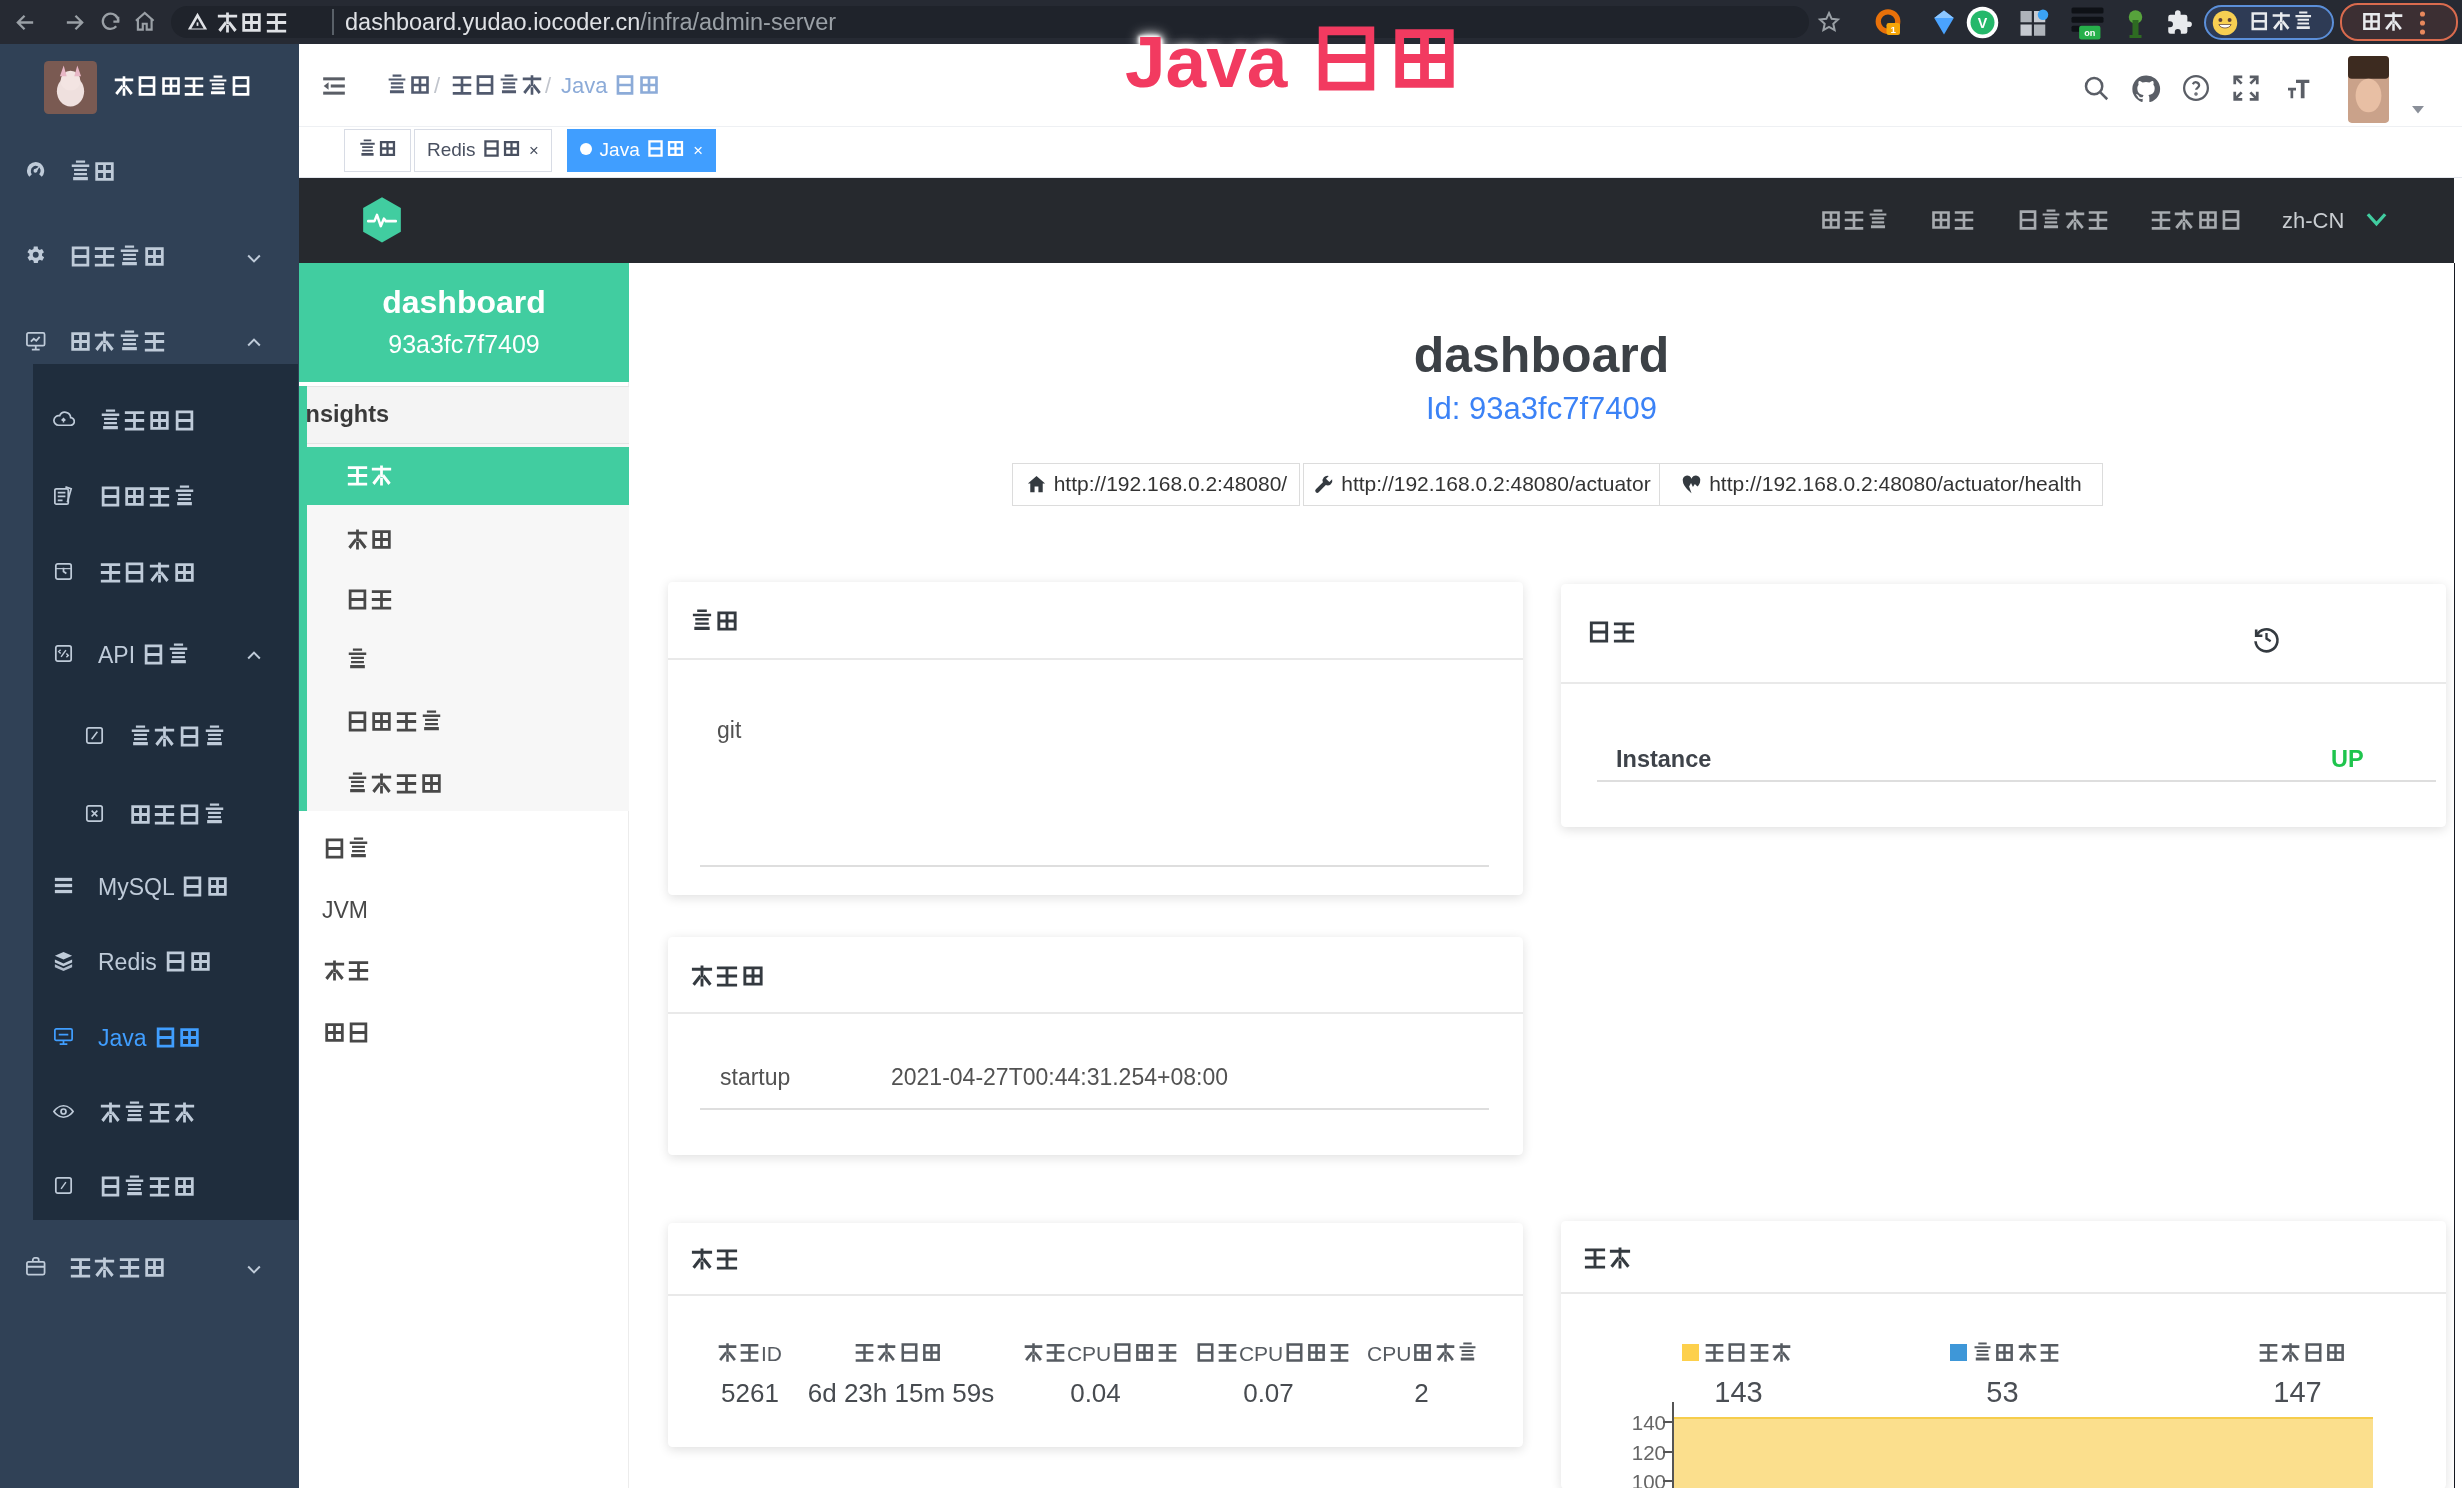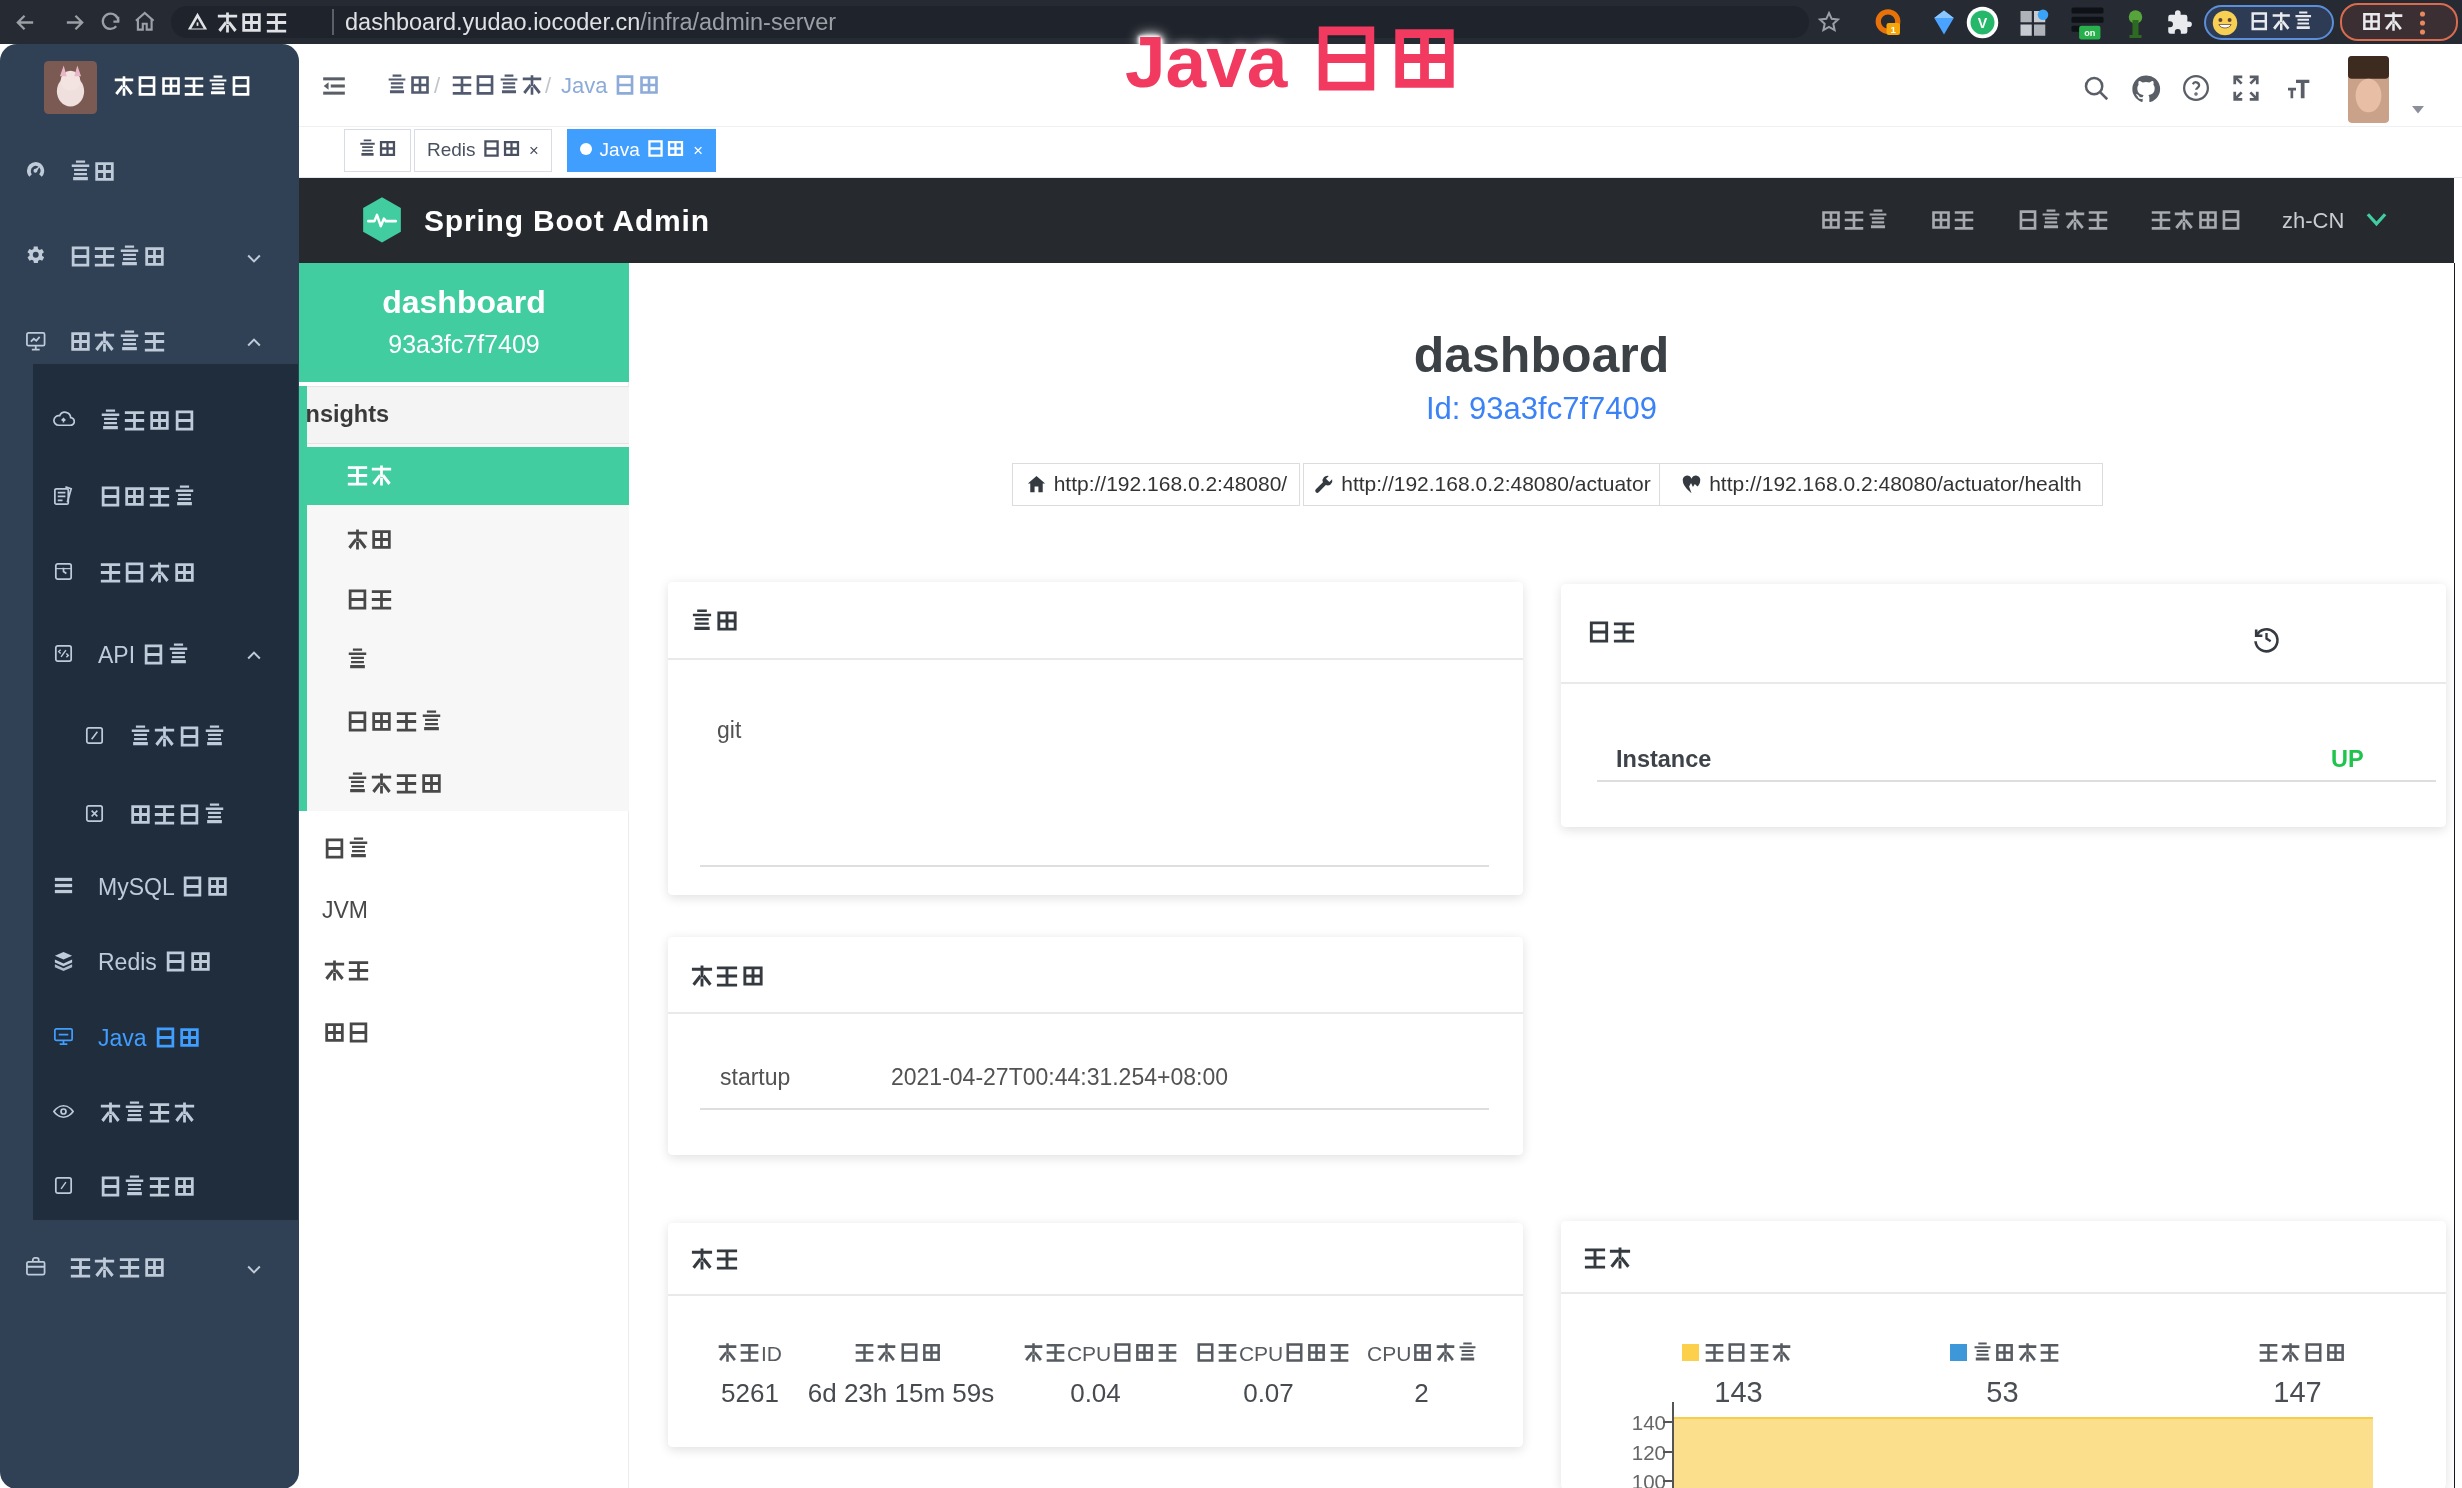--- a/index.html
+++ b/index.html
@@ -14,21 +14,21 @@
 #urltxt .dim{color:#9aa0a6;}
 #nosafe{position:absolute;left:215px;top:10px;font-size:23px;color:#dfe1e5;letter-spacing:7.6px;}
 #odiv{position:absolute;left:332px;top:9px;width:1.5px;height:26px;background:#596068;}
 .pill{position:absolute;border-radius:18px;font-size:20.5px;color:#e8eaed;}
 #pausepill{left:2204px;top:4.6px;width:130px;height:35px;background:#2e3b55;border:2.3px solid #5b8fd9;}
 #updpill{left:2340px;top:3px;width:118px;height:38px;background:#3c2f33;border:2.3px solid #d96b4e;}
 
 #annot{position:absolute;left:1125px;top:20px;font-size:73px;font-weight:bold;color:#f23a60;z-index:60;letter-spacing:0;
 text-shadow:0 0 6px #fff,0 0 10.6px #fff,0 0 15px #fff,1.5px 1.5px 3px #fff,-1.5px -1.5px 3px #fff;white-space:nowrap;}
 
-#sidebar{position:absolute;left:0;top:44px;width:299px;height:1445px;background:#304156;color:#bfcbd9;font-size:23px;border-radius:17px;}
+#sidebar{position:absolute;left:0;top:44px;width:299px;height:1445px;background:#304156;color:#bfcbd9;font-size:23px;}
 #subbg{position:absolute;left:33px;top:320px;width:265px;height:856px;background:#1f2d3d;}
 .mi{position:absolute;left:0;width:299px;white-space:nowrap;}
 #logorow{position:absolute;left:0;top:0;width:299px;}
 
 #apphead{position:absolute;left:299px;top:44px;width:2164px;height:83px;background:#fff;border-bottom:1.5px solid #eef0f3;}
 .crumb{position:absolute;top:0;height:83px;line-height:83px;font-size:22px;white-space:nowrap;}
 .hicon{position:absolute;}
 
 #tabsrow{position:absolute;left:299px;top:129px;width:2164px;height:49px;background:#fff;border-bottom:1.5px solid #e4e7ed;}
 .tag{position:absolute;top:0px;height:43px;line-height:40px;border:1.5px solid #d8dce5;background:#fff;color:#495060;font-size:19px;padding:0 12px;white-space:nowrap;margin-left:25px;}
@@ -508,21 +508,20 @@
       </svg><svg class="cj" viewBox="0 0 25 25" width="19" height="19">
         <use href="#gd"></use>
       </svg><span class="x">×</span></div>
 </div>
 
 <div id="sbabar">
   <svg id="sbalogo" width="50" height="49" viewBox="0 0 34 39">
       <path d="M17 1L32 9.5v19L17 37 2 28.5v-19z" fill="#41cda0"></path>
       <path d="M6 20h5l2-5 3 9 2.5-6 1.5 2h8" fill="none" stroke="#fff" stroke-width="2" stroke-linecap="round" stroke-linejoin="round"></path>
     </svg>
-  <div id="sbatitle">Spring Boot Admin</div>
   <span class="sbanav" style="left:1520px"><svg class="cj" viewBox="0 0 29 29" width="22" height="22">
         <use href="#gd"></use>
       </svg><svg class="cj" viewBox="0 0 29 29" width="22" height="22">
         <use href="#gb"></use>
       </svg><svg class="cj" viewBox="0 0 29 29" width="22" height="22">
         <use href="#ge"></use>
       </svg></span>
   <span class="sbanav" style="left:1630px"><svg class="cj" viewBox="0 0 29 29" width="22" height="22">
         <use href="#gd"></use>
       </svg><svg class="cj" viewBox="0 0 29 29" width="22" height="22">

